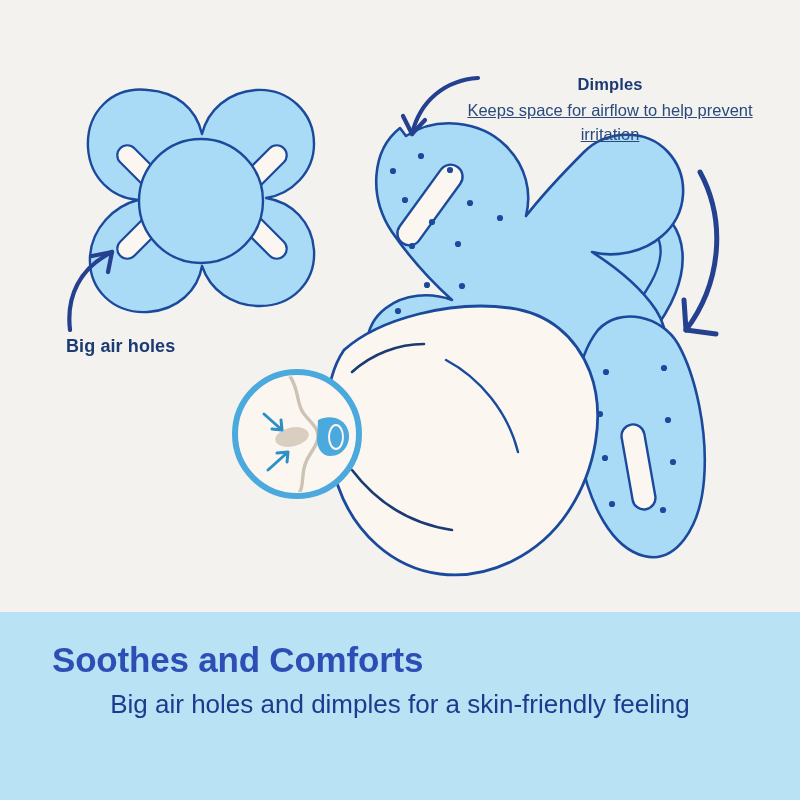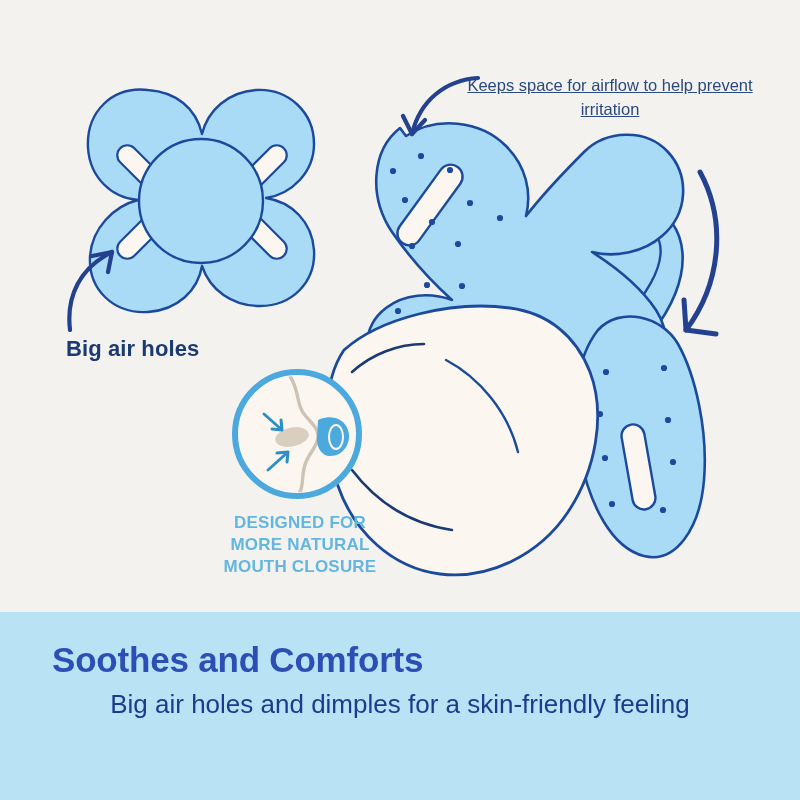--- a/index.html
+++ b/index.html
@@ -54,21 +54,21 @@
     font-size: 16.5px;
     font-weight: normal;
     color: #2a4a7c;
     line-height: 1.45;
     margin: 2px 0 0 0;
     text-decoration: underline;
   }
   #bigair-label {
     left: 66px;
     top: 336px;
-    font-size: 22px;
+    font-size: 18px;
     font-weight: bold;
     color: #1b3a73;
     letter-spacing: 0.1px;
   }
   #badge-caption {
     left: 196px;
     top: 512px;
     width: 208px;
     text-align: center;
     font-size: 17px;
@@ -296,29 +296,25 @@
 
         <g stroke="#2e8fc6" stroke-width="3" stroke-linecap="round" fill="none">
           <path d="M 264 414 L 282 430 M 282 430 L 272 429 M 282 430 L 281 420"></path>
           <path d="M 268 470 L 288 452 M 288 452 L 277 453 M 288 452 L 287 462"></path>
         </g>
       </g>
     </g>
   </svg>
 
   <div class="anno" id="dimples-block">
+    <p id="dimples-title">Dimples</p>
     <p id="dimples-desc">Keeps space for airflow to help prevent irritation</p>
   </div>
 
   <div class="anno" id="bigair-label">Big air holes</div>
 
-  <div class="anno" id="badge-caption">
-    <div>DESIGNED FOR</div>
-    <div>MORE NATURAL</div>
-    <div>MOUTH CLOSURE</div>
-  </div>
 
   <div id="banner">
     <h1 id="banner-heading">Soothes and Comforts</h1>
     <p id="banner-sub">Big air holes and dimples for a skin-friendly feeling</p>
   </div>
 
 </div>
 
 </body></html>

